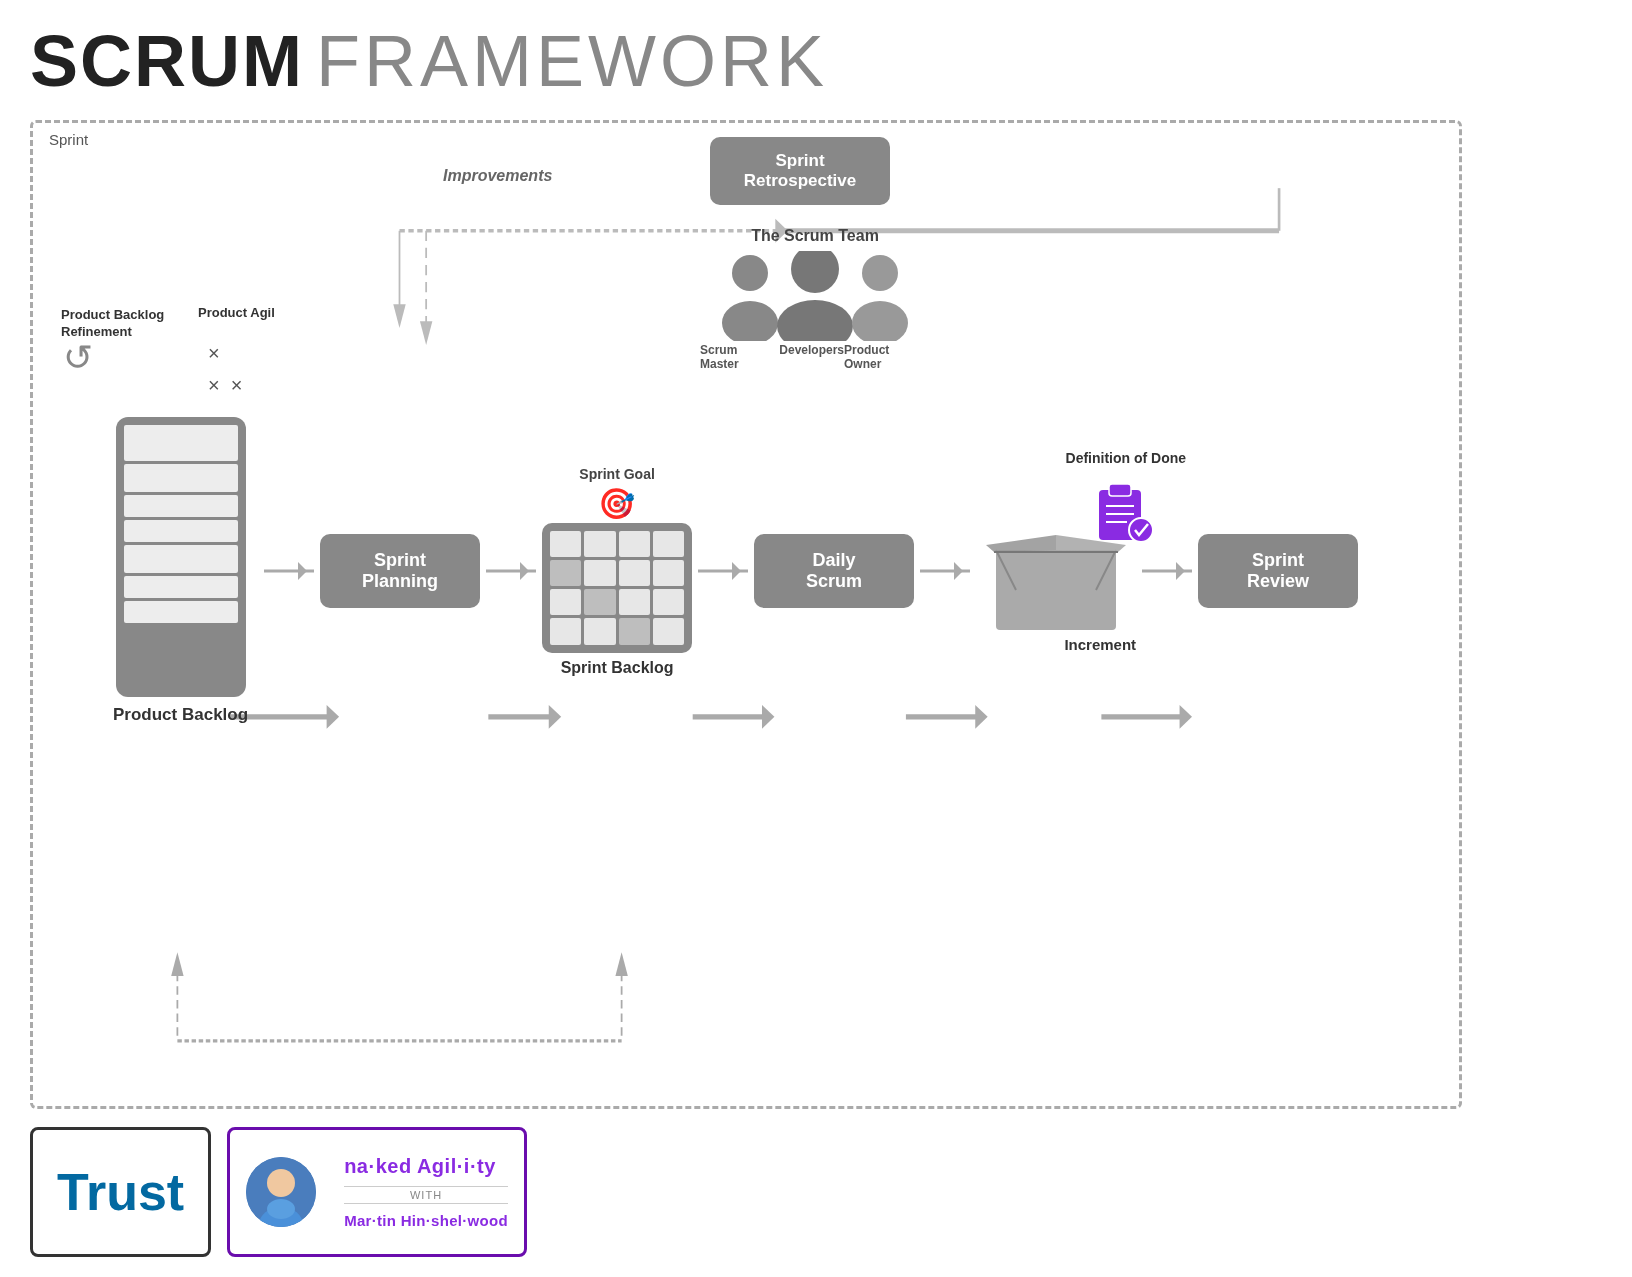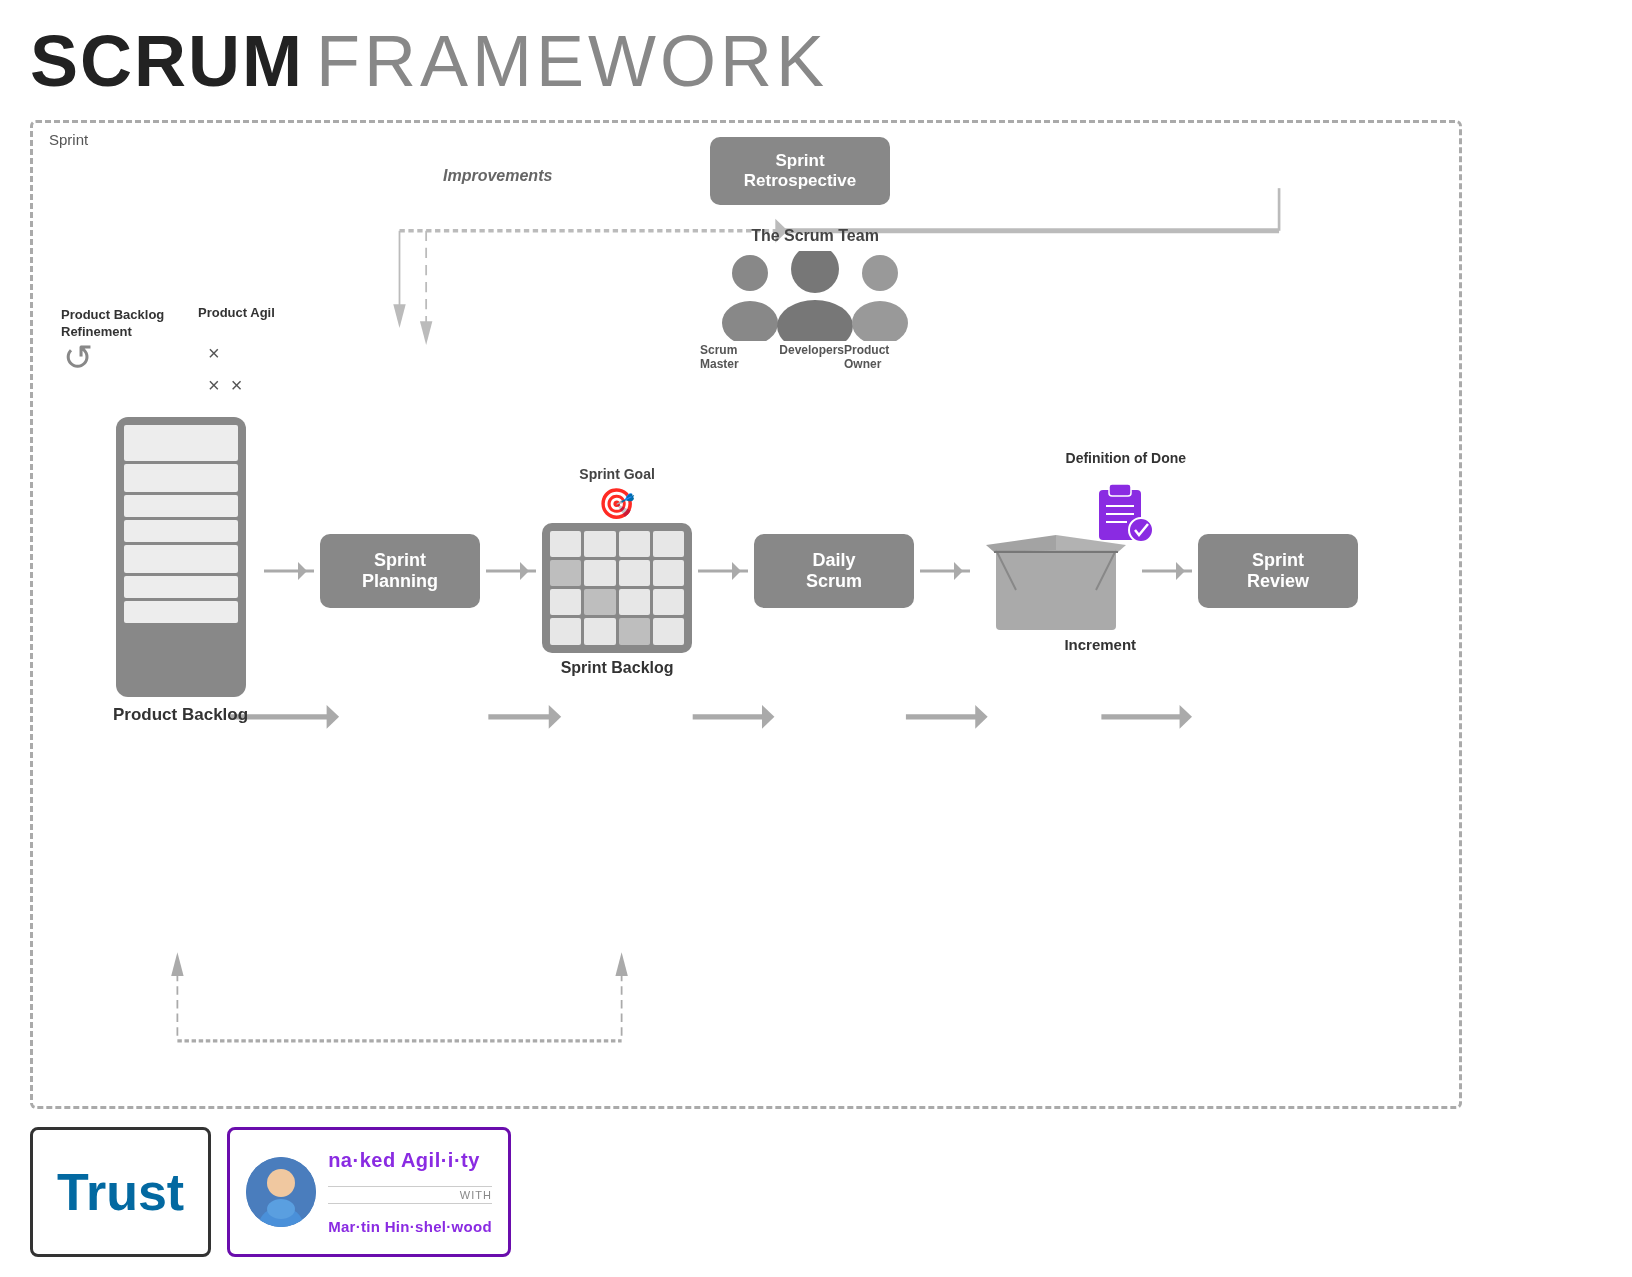--- a/index.html
+++ b/index.html
@@ -296,21 +296,21 @@
       font-weight: 900;
       color: #0369a1;
     }
 
     .brand-box {
       border: 3px solid #6a0dad;
       border-radius: 8px;
       padding: 10px 16px;
       display: flex;
       align-items: center;
-      gap: 12px;
+      gap: 28px;
       min-width: 240px;
     }
     .brand-avatar {
       width: 70px;
       height: 70px;
       border-radius: 50%;
       background: #4a7dbd;
       overflow: hidden;
       flex-shrink: 0;
       display: flex;
@@ -326,22 +326,22 @@
       font-weight: 900;
       color: #222;
       letter-spacing: 0.5px;
     }
     .brand-name span { color: #8a2be2; }
     .brand-with {
       font-size: 11px;
       color: #888;
       text-transform: uppercase;
       letter-spacing: 1px;
-      text-align: right;
-      margin: 14px 0;
+      text-align: center;
+      margin: 8px 0;
       border-top: 1px solid #ccc;
       border-bottom: 1px solid #ccc;
       padding: 2px 0;
     }
     .brand-person {
       font-size: 15px;
       font-weight: bold;
       color: #8a2be2;
       letter-spacing: 0.3px;
     }

